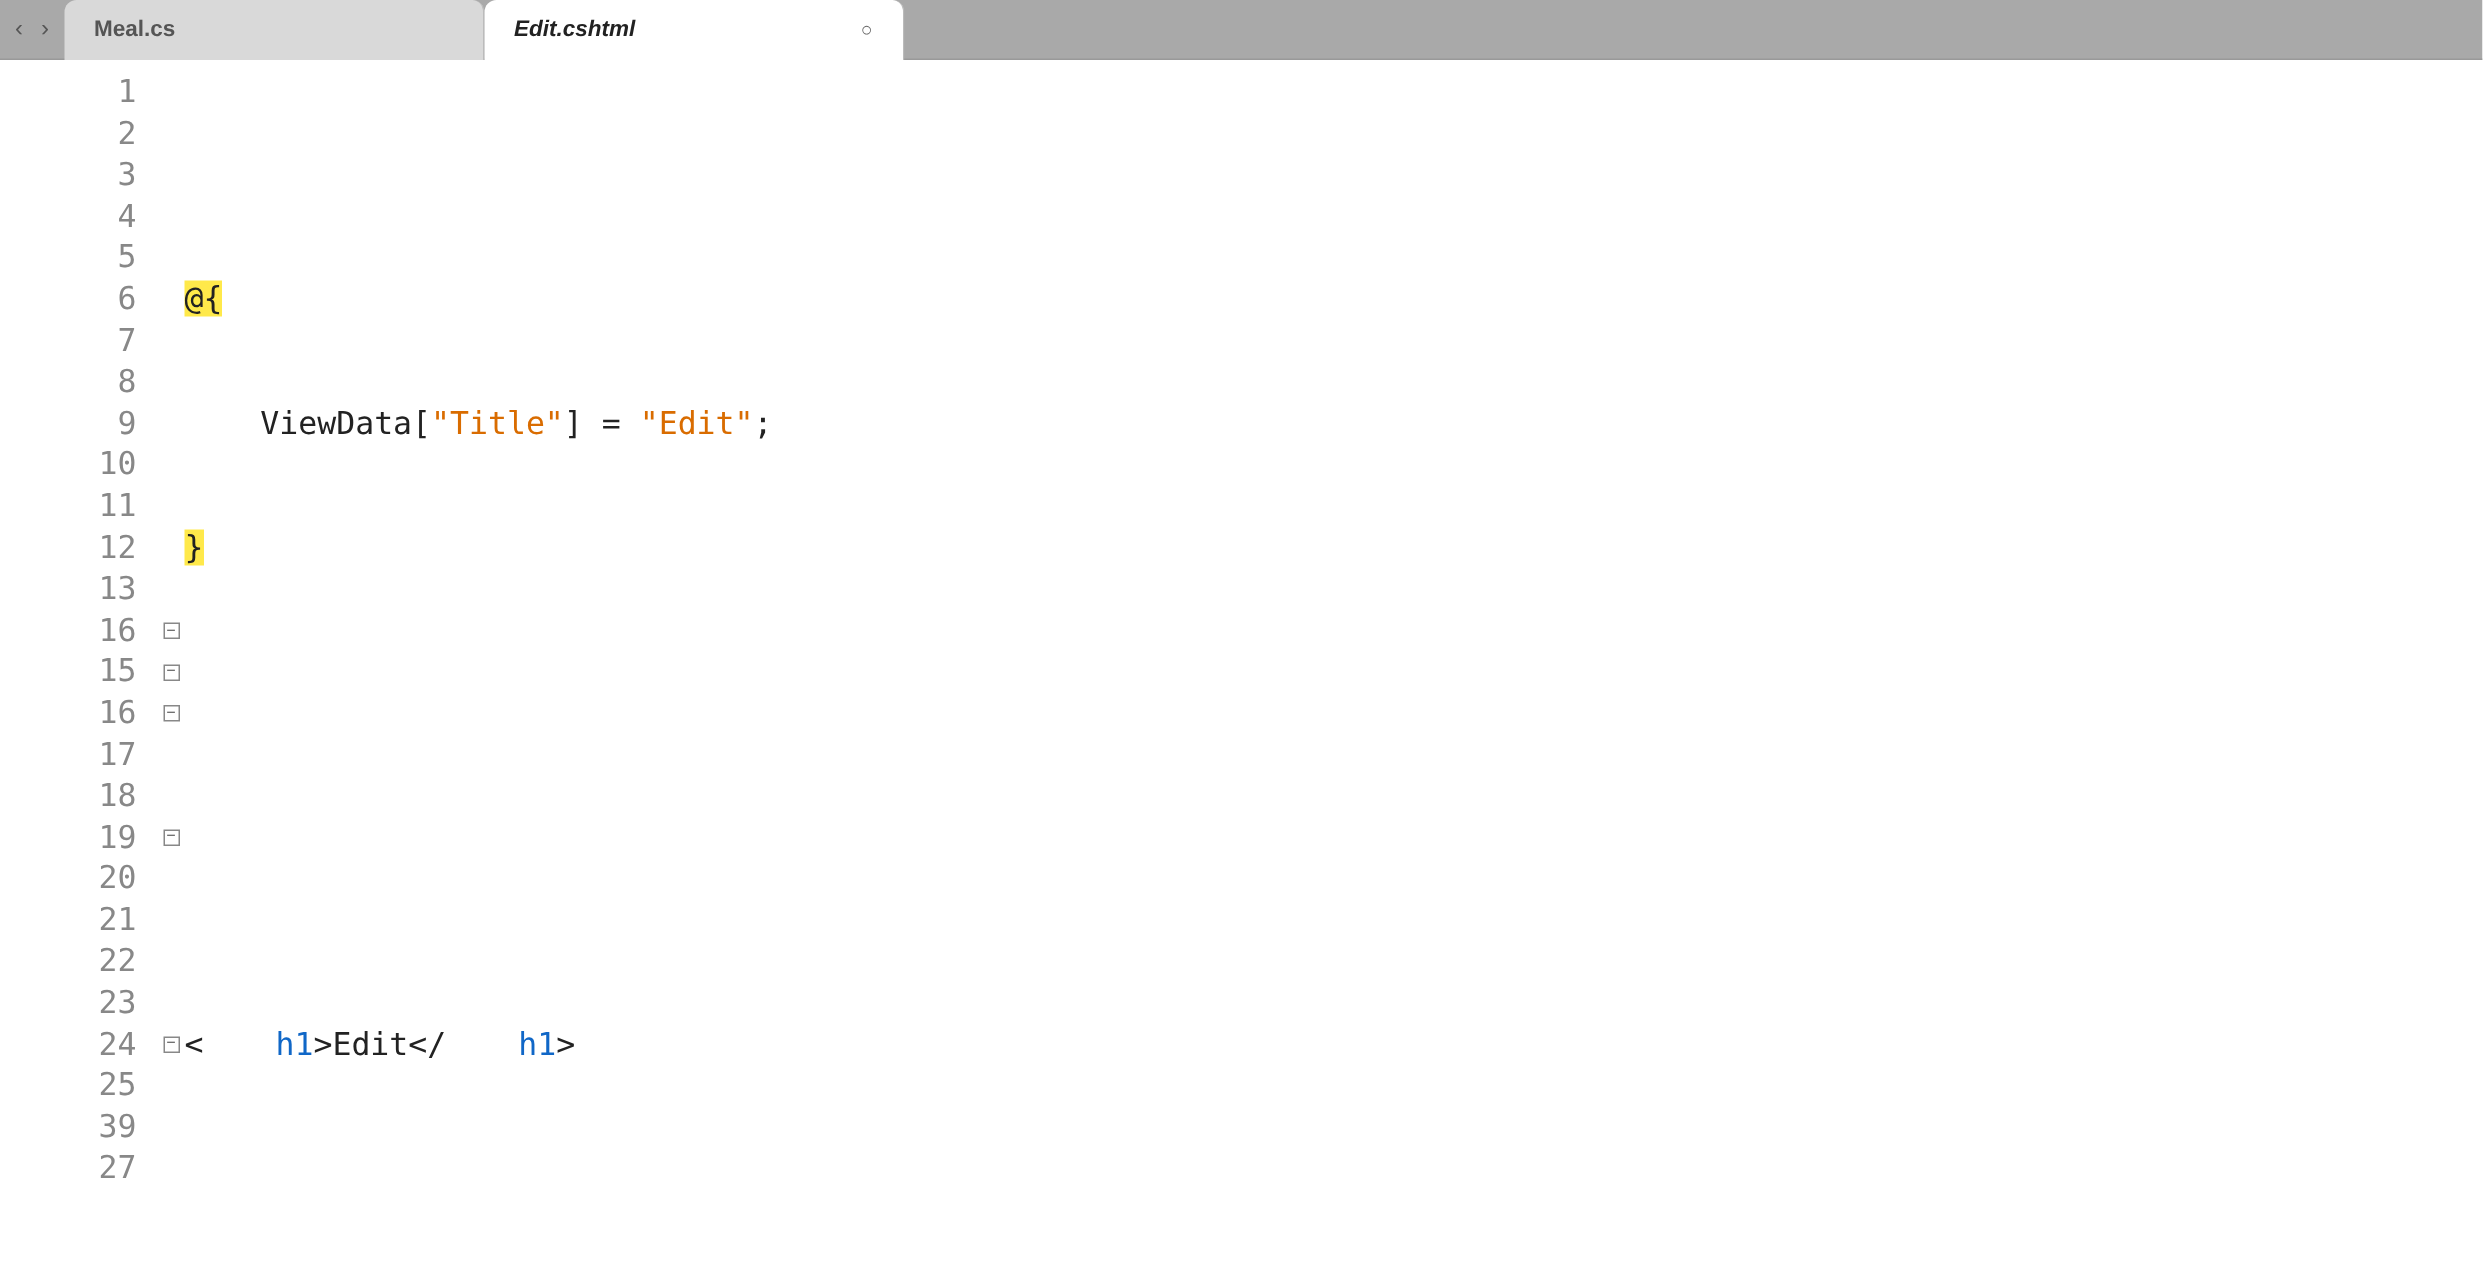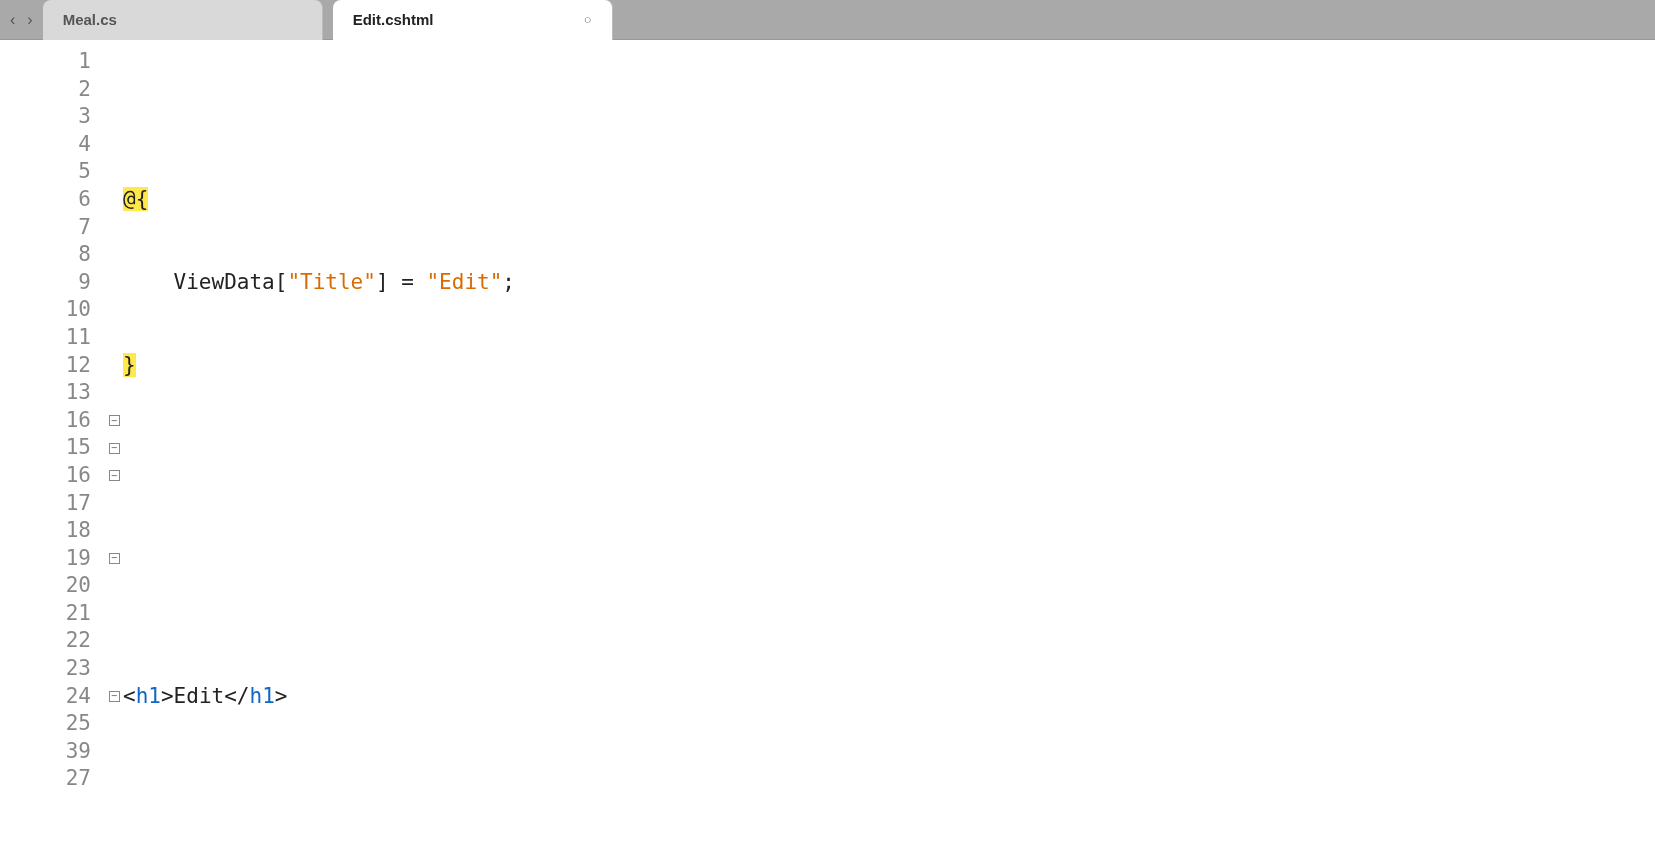--- a/index.html
+++ b/index.html
@@ -36,26 +36,27 @@
     height: 40px;
     min-width: 280px;
     background: #d9d9d9;
     border-right: 1px solid #bbb;
     cursor: pointer;
     color: #555;
     font-size: 15px;
     font-weight: 600;
     border-top-left-radius: 8px;
     border-top-right-radius: 8px;
-    margin-right: 10px;
+    margin-right: 0;
   }
   .tab.active {
     background: #ffffff;
     color: #222;
     font-weight: 700;
+    font-style: italic;
   }
   .tab .dirty-indicator {
     margin-left: auto;
     color: #666;
     font-size: 13px;
   }
   .editor-area {
     display: flex;
     height: calc(100% - 40px);
     font-family: "SF Mono", "Menlo", "Consolas", monospace;
@@ -106,21 +107,21 @@
     padding-top: 8px;
     white-space: pre;
     color: #222;
     flex: 1;
   }
   .code-line {
     height: 27.6px;
     position: relative;
   }
   .hl-yellow { background: #ffe94a; color: #222; }
-  .tag-blue { color: #1067c7; }
+  .tag-blue { color: #1067c7; margin-left: 48px; }
   .type-blue { color: #1067c7; }
   .str-orange { color: #d96c00; }
   .punct { color: #222; }
 </style>
 </head>
 <body>
 
 <div class="tab-bar">
   <div class="nav-arrows">
     <span class="nav-arrow">‹</span>

